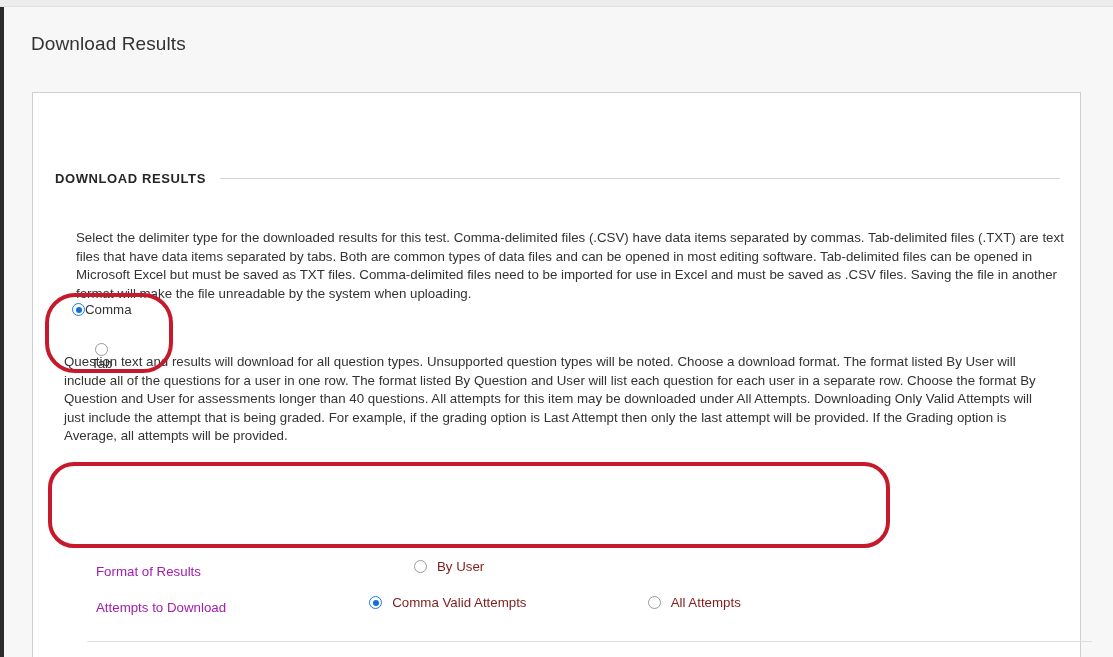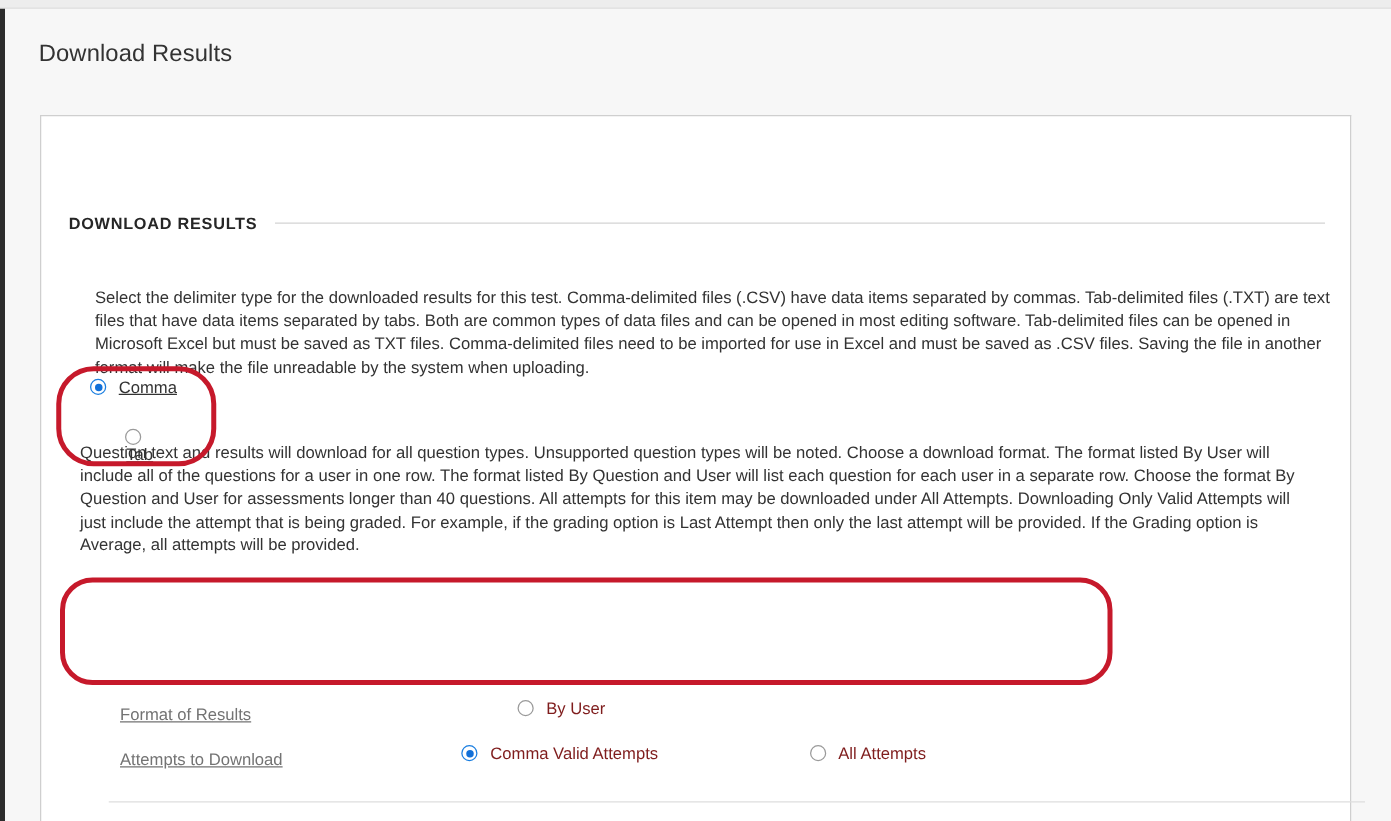--- a/index.html
+++ b/index.html
@@ -92,22 +92,20 @@
   .para-1 { left: 43px; top: 136px; width: 992px; }
   .para-2 { left: 31px; top: 260px; width: 992px; }
 
   
   .delim-group { position: absolute; left: 39px; top: 208px; }
   .delim-row { display: flex; align-items: center; height: 17px; }
   .delim-row + .delim-row { margin-top: 25px; flex-direction: column; }
   .delim-row .lbl {
     font-size: 13.3px;
     color: #333333;
-    margin-left: 10px;
-    text-decoration: underline;
   }
 
   
   .radio {
     width: 13px; height: 13px;
     border-radius: 50%;
     border: 1px solid #9a9a9a;
     background: #ffffff;
     display: inline-block;
     position: relative;
@@ -136,23 +134,22 @@
     width: 830px;
   }
   .opt-row {
     display: flex;
     align-items: flex-start;
     height: 36px;
   }
   .opt-row .name {
     width: 318px;
     font-size: 13.3px;
-    color: #737373;
+    color: #a21caf;
     padding-top: 5px;
-    text-decoration: underline;
   }
   .opt-choice {
     display: flex;
     align-items: center;
     width: 324px;
   }
   .opt-choice .lbl {
     font-size: 13.3px;
     color: #7f1d1d;
     margin-left: 10px;

